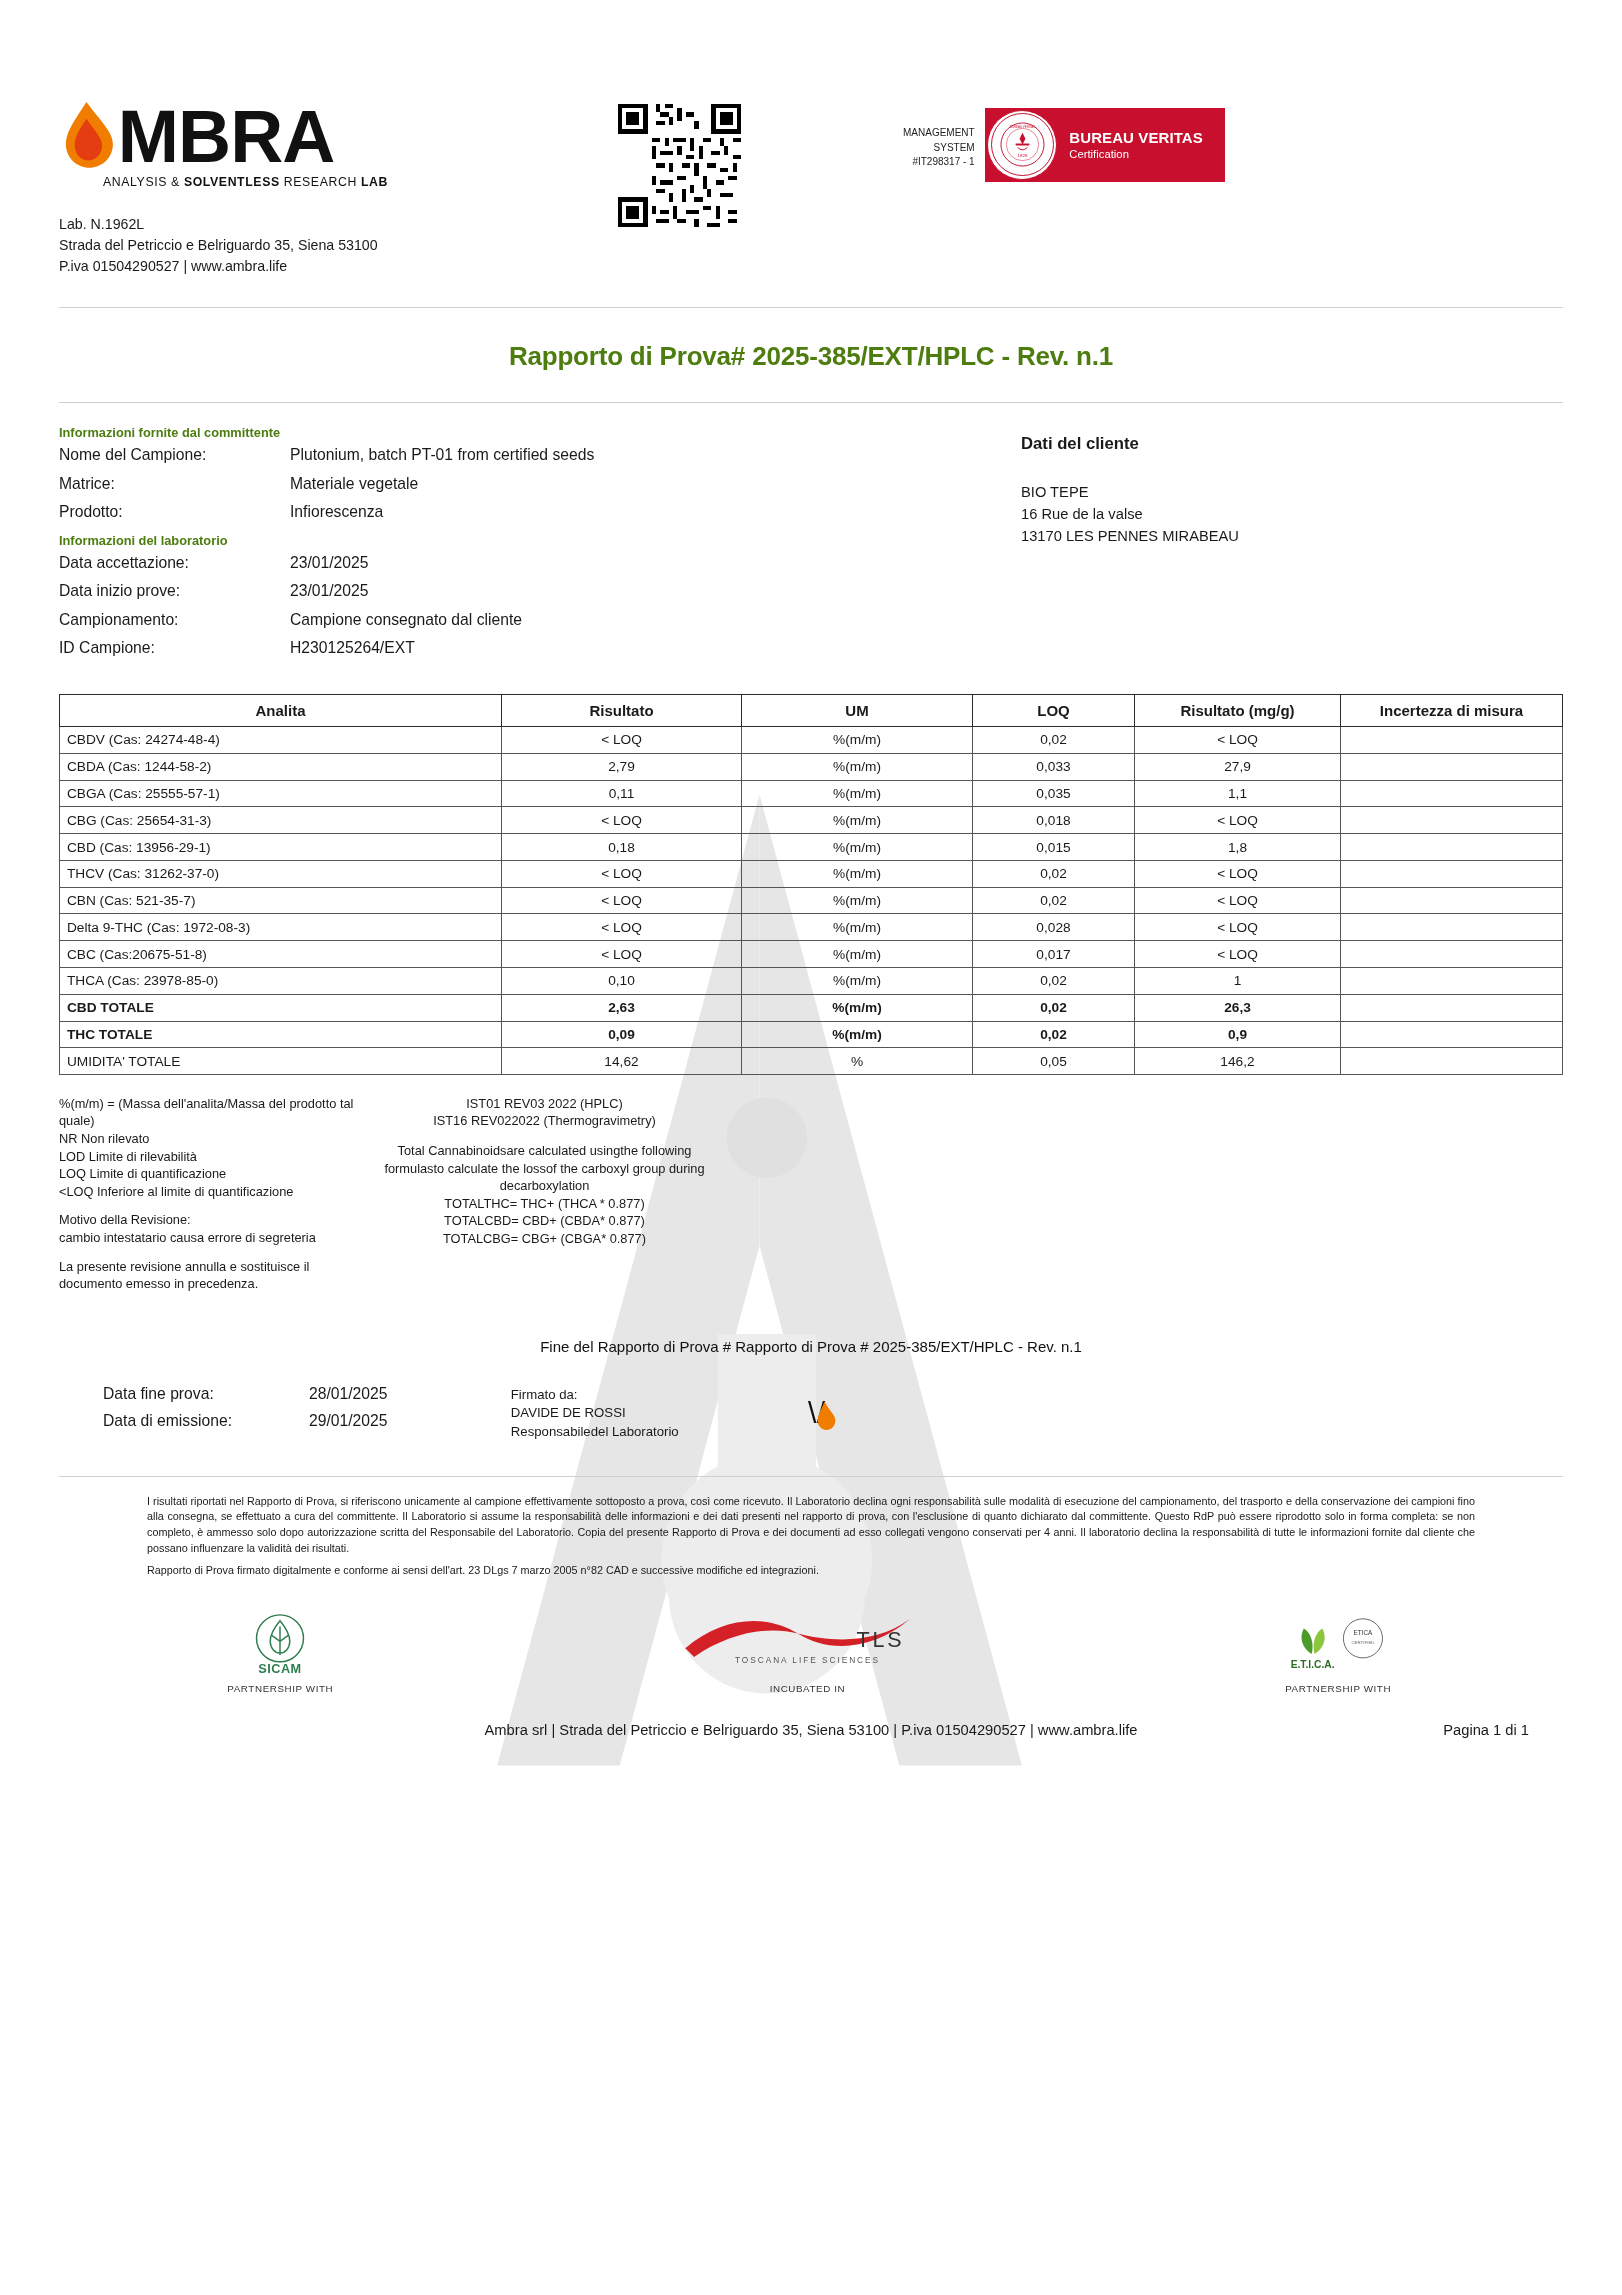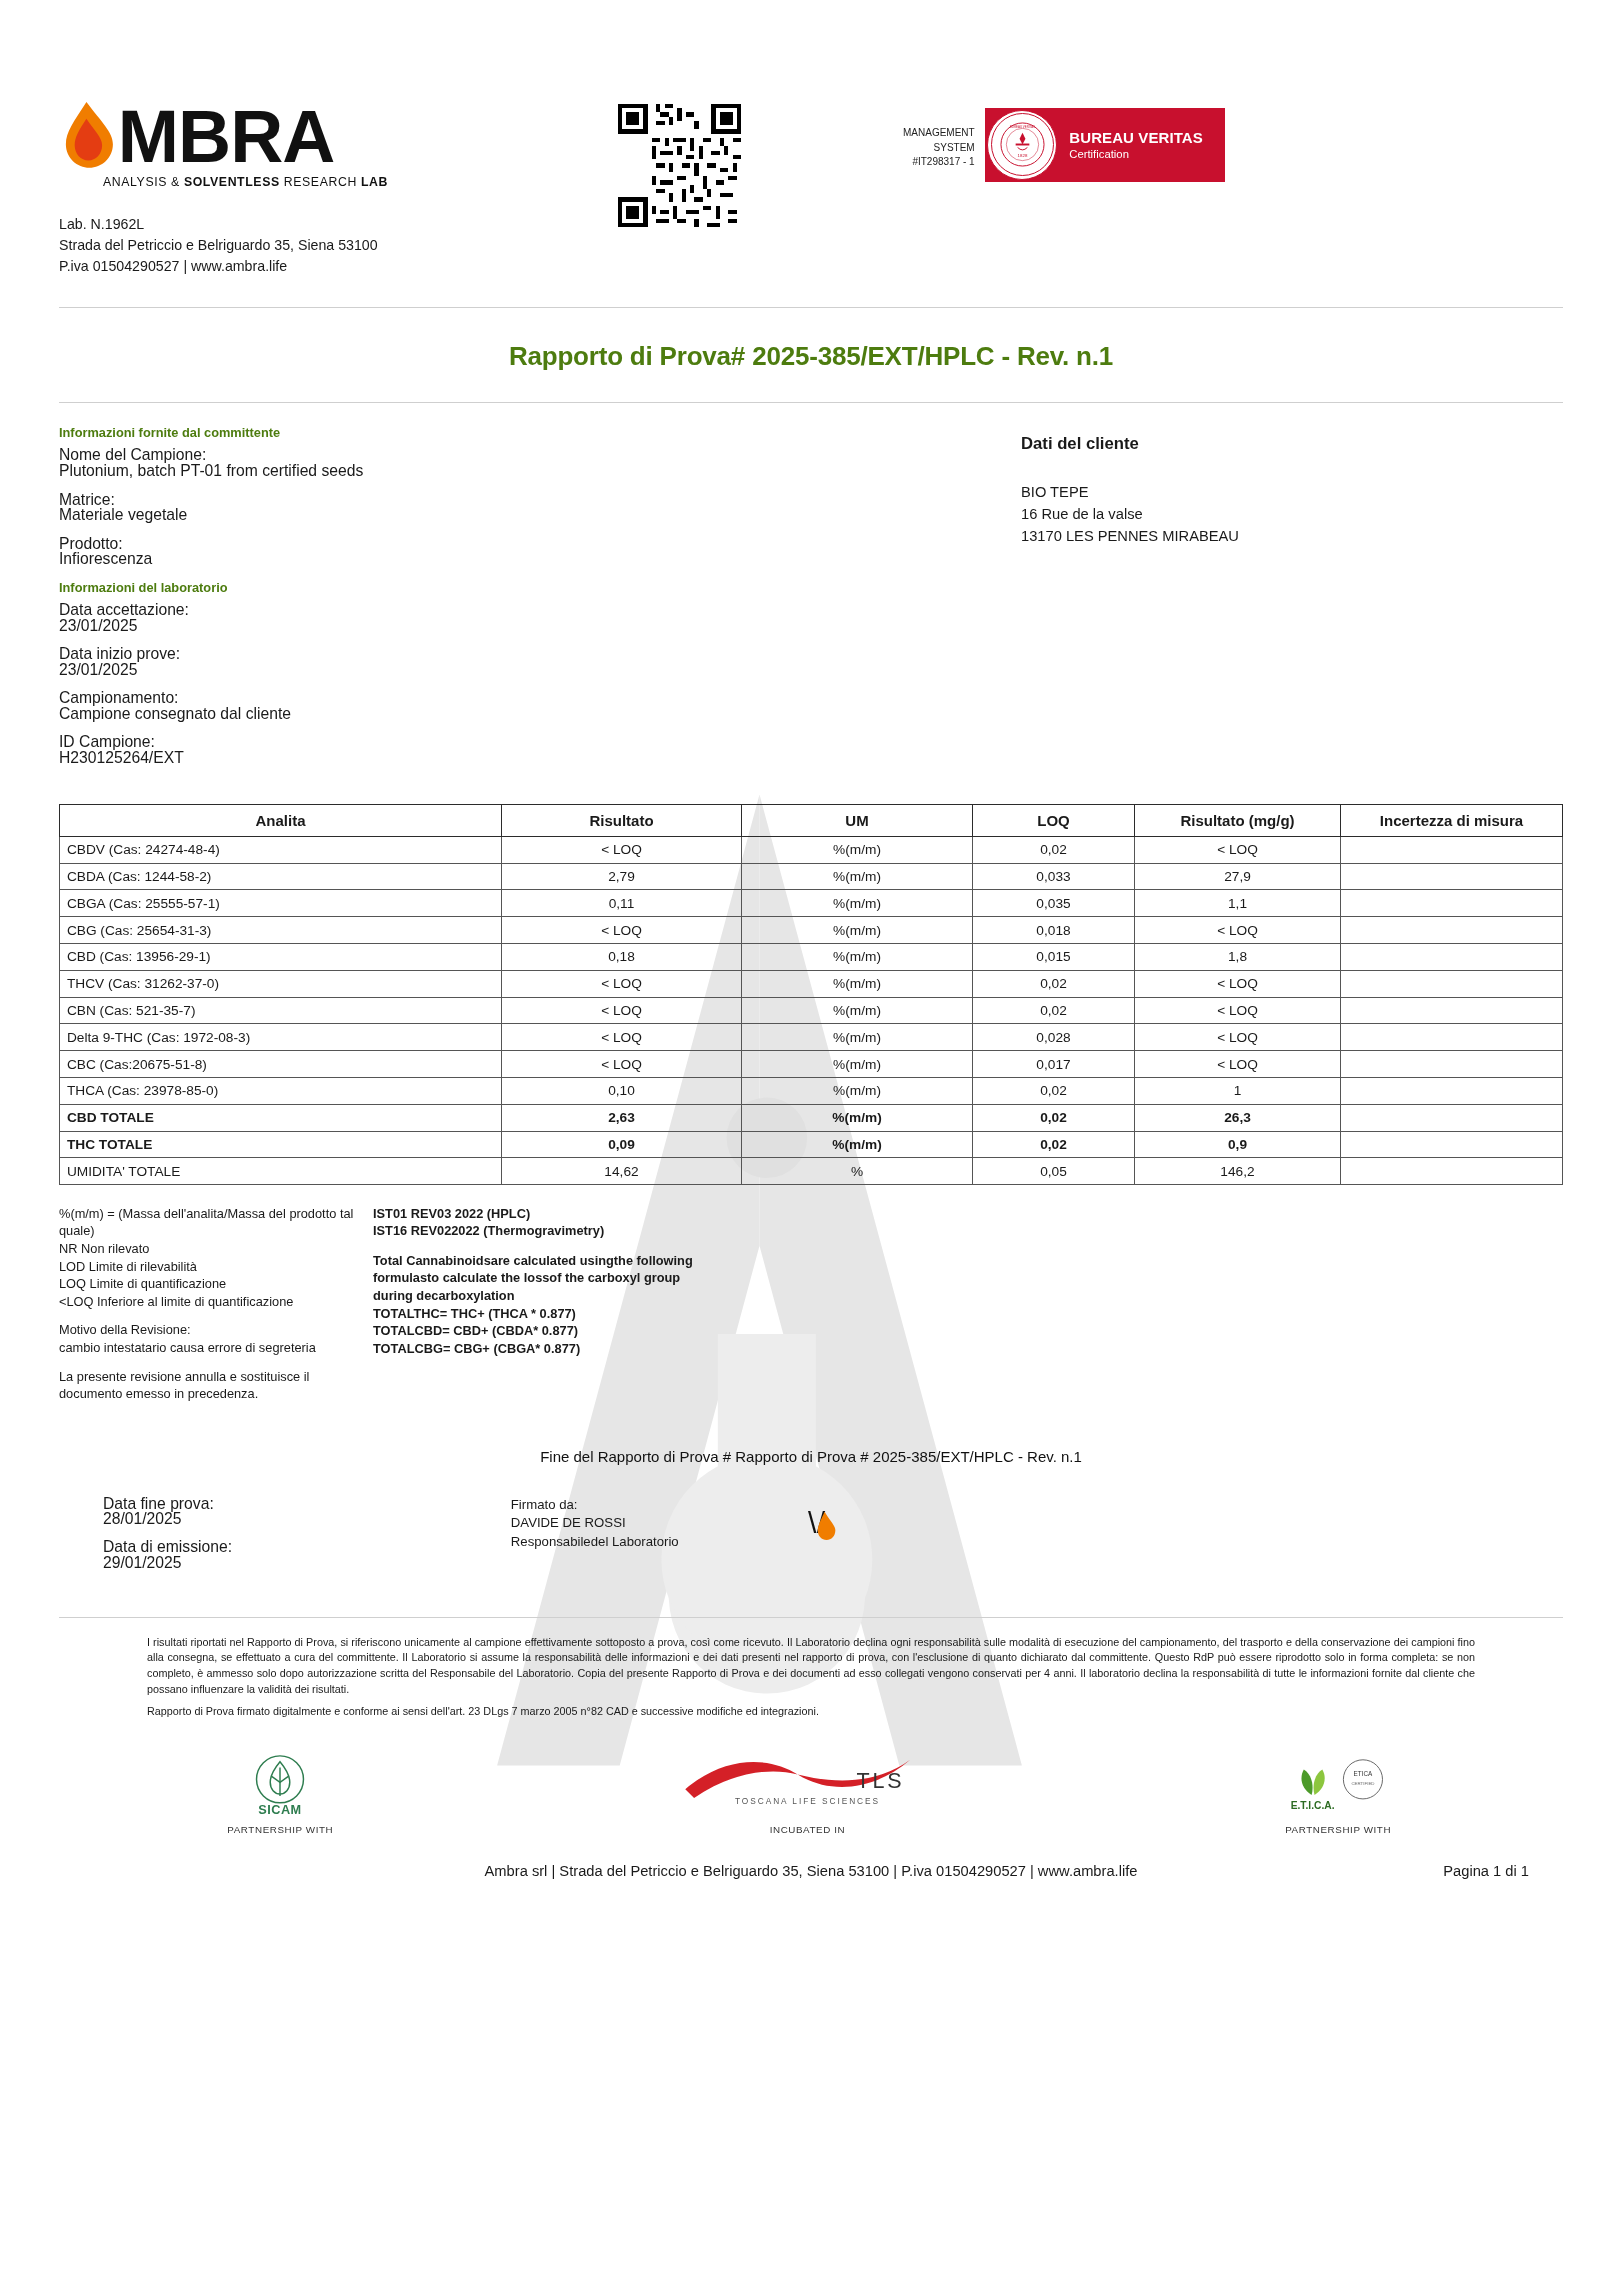--- a/index.html
+++ b/index.html
@@ -144,21 +144,20 @@
     font-size: 12.8px;
     font-weight: bold;
     color: #4d7c0f;
     margin-bottom: 6.9px;
   }
   .info-row {
     display: flex;
     font-size: 15.7px;
     line-height: 1.0;
     margin-bottom: 12.8px;
-    flex-direction: column;
   }
   .info-row .k { width: 231px; color: #1a1a1a; }
   .info-row .v { color: #1a1a1a; }
 
   .client-title {
     font-size: 16.7px;
     font-weight: bold;
     margin-bottom: 27px;
   }
   .client-line {
@@ -199,21 +198,21 @@
   .col-rismg { width: 206px; }
 
   
   .notes {
     display: flex;
     margin-top: 19.6px;
     font-size: 12.8px;
     line-height: 1.38;
   }
   .notes-left { width: 314px; padding-right: 14.7px; }
-  .notes-right { width: 343px; font-weight: bold; }
+  .notes-right { width: 343px; font-weight: normal; text-align: center; }
   .notes-left p { margin: 0 0 10.8px 0; }
   .notes-right p { margin: 0 0 11.8px 0; }
 
   
   .end-line {
     text-align: center;
     font-size: 15px;
     margin-top: 34px;
     color: #111;
   }

